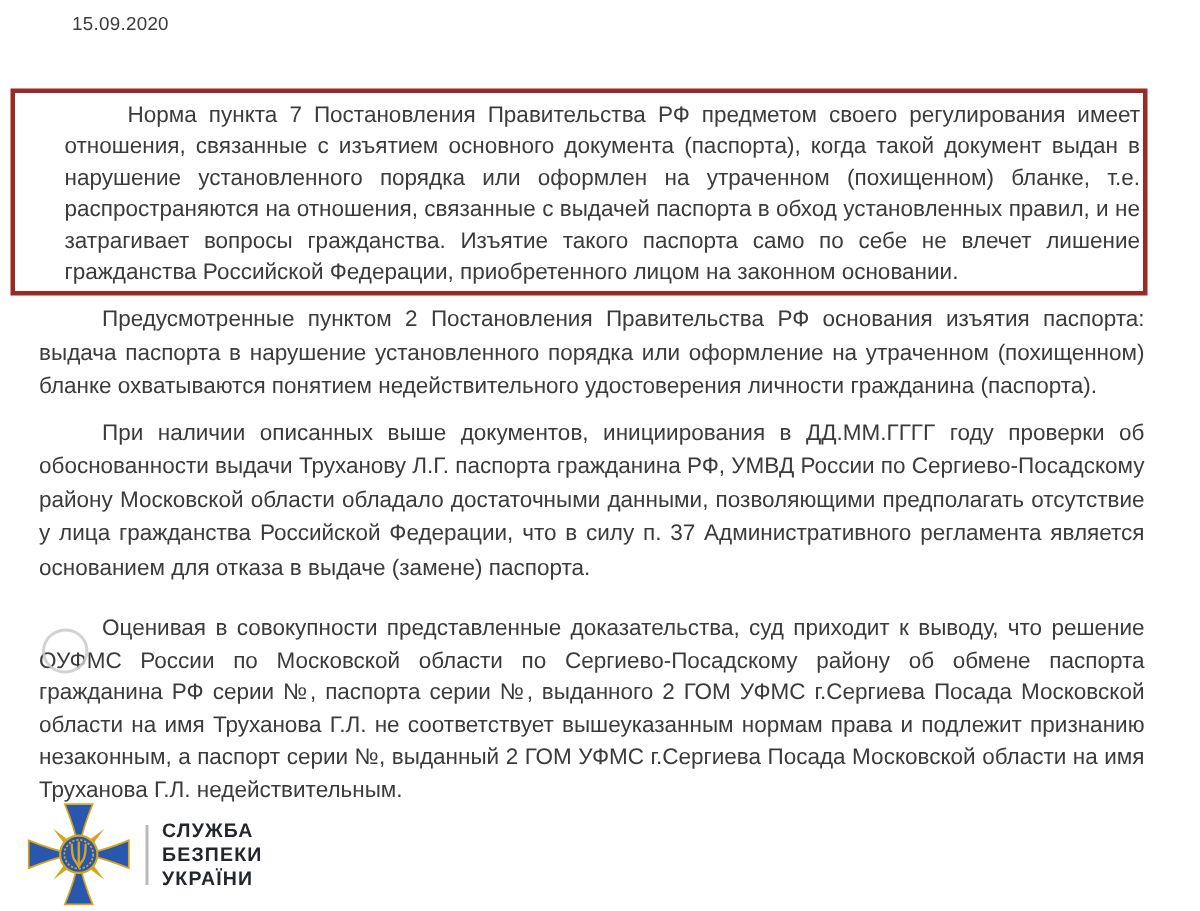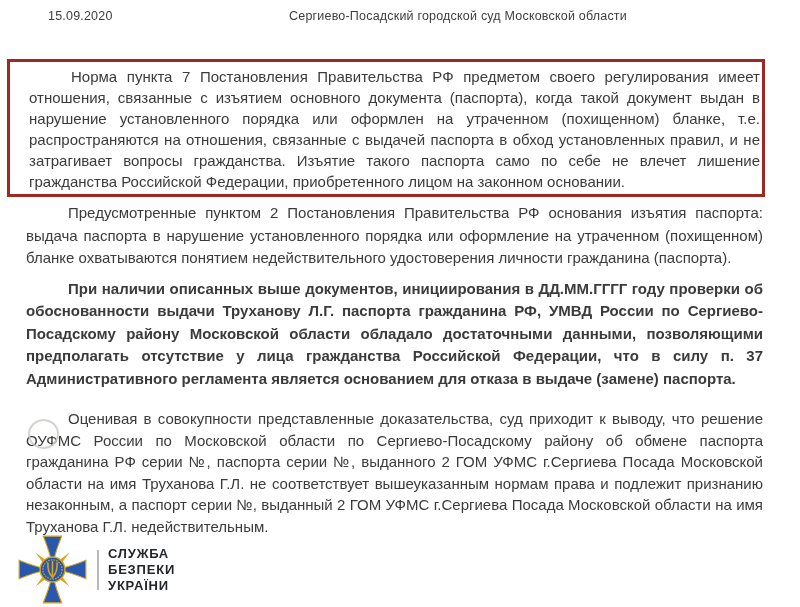--- a/index.html
+++ b/index.html
@@ -25,27 +25,27 @@
   .para{
     margin:0;padding:0 2px 0 19px;
     font-size:15px;line-height:22.5px;
     text-align:justify;
     color:#3b3b3b;
   }
   .para.indent{text-indent:42px;}
   .highlight-box{
     border:3px solid #9a2a23;
     margin:2px 0 0 0;
-    padding:4px 2px 2px 19px;
+    padding:4px 2px 2px 33px;
   }
   .highlight-box .para{
     padding:0;line-height:21px;
   }
   .para.p3{margin-top:5px;}
-  .para.p4{margin-top:8px;font-weight:bold;}
+  .para.p4{margin-top:8px;}
   .para.p5{margin-top:18px;line-height:21.5px;}
   .stamp-ring{
     position:absolute;left:28px;top:419px;
     width:27px;height:26px;border-radius:50%;
     border:2.5px solid #cdc9c5;
     opacity:.85;transform:rotate(-8deg);
   }
   .logo{
     position:absolute;left:17px;top:534px;
     display:flex;align-items:center;
@@ -60,21 +60,20 @@
     color:#23272b;letter-spacing:0.8px;
   }
   .logo-text div{white-space:nowrap;}
 </style>
 </head>
 <body>
 
 <div class="page">
 
   <div class="hdr-date">15.09.2020</div>
-  <div class="hdr-court">Сергиево-Посадский городской суд Московской области</div>
 
   <div class="body-text">
 
     <div class="highlight-box">
       <p class="para indent">Норма пункта 7 Постановления Правительства РФ предметом своего регулирования имеет отношения, связанные с изъятием основного документа (паспорта), когда такой документ выдан в нарушение установленного порядка или оформлен на утраченном (похищенном) бланке, т.е. распространяются на отношения, связанные с выдачей паспорта в обход установленных правил, и не затрагивает вопросы гражданства. Изъятие такого паспорта само по себе не влечет лишение гражданства Российской Федерации, приобретенного лицом на законном основании.</p>
     </div>
 
     <p class="para indent p3">Предусмотренные пунктом 2 Постановления Правительства РФ основания изъятия паспорта: выдача паспорта в нарушение установленного порядка или оформление на утраченном (похищенном) бланке охватываются понятием недействительного удостоверения личности гражданина (паспорта).</p>
     <p class="para indent p4">При наличии описанных выше документов, инициирования в ДД.ММ.ГГГГ году проверки об обоснованности выдачи Труханову Л.Г. паспорта гражданина РФ, УМВД России по Сергиево-Посадскому району Московской области обладало достаточными данными, позволяющими предполагать отсутствие у лица гражданства Российской Федерации, что в силу п. 37 Административного регламента является основанием для отказа в выдаче (замене) паспорта.</p>
     <p class="para indent p5">Оценивая в совокупности представленные доказательства, суд приходит к выводу, что решение ОУФМС России по Московской области по Сергиево-Посадскому району об обмене паспорта гражданина РФ серии №, паспорта серии №, выданного 2 ГОМ УФМС г.Сергиева Посада Московской области на имя Труханова Г.Л. не соответствует вышеуказанным нормам права и подлежит признанию незаконным, а паспорт серии №, выданный 2 ГОМ УФМС г.Сергиева Посада Московской области на имя Труханова Г.Л. недействительным.</p>

